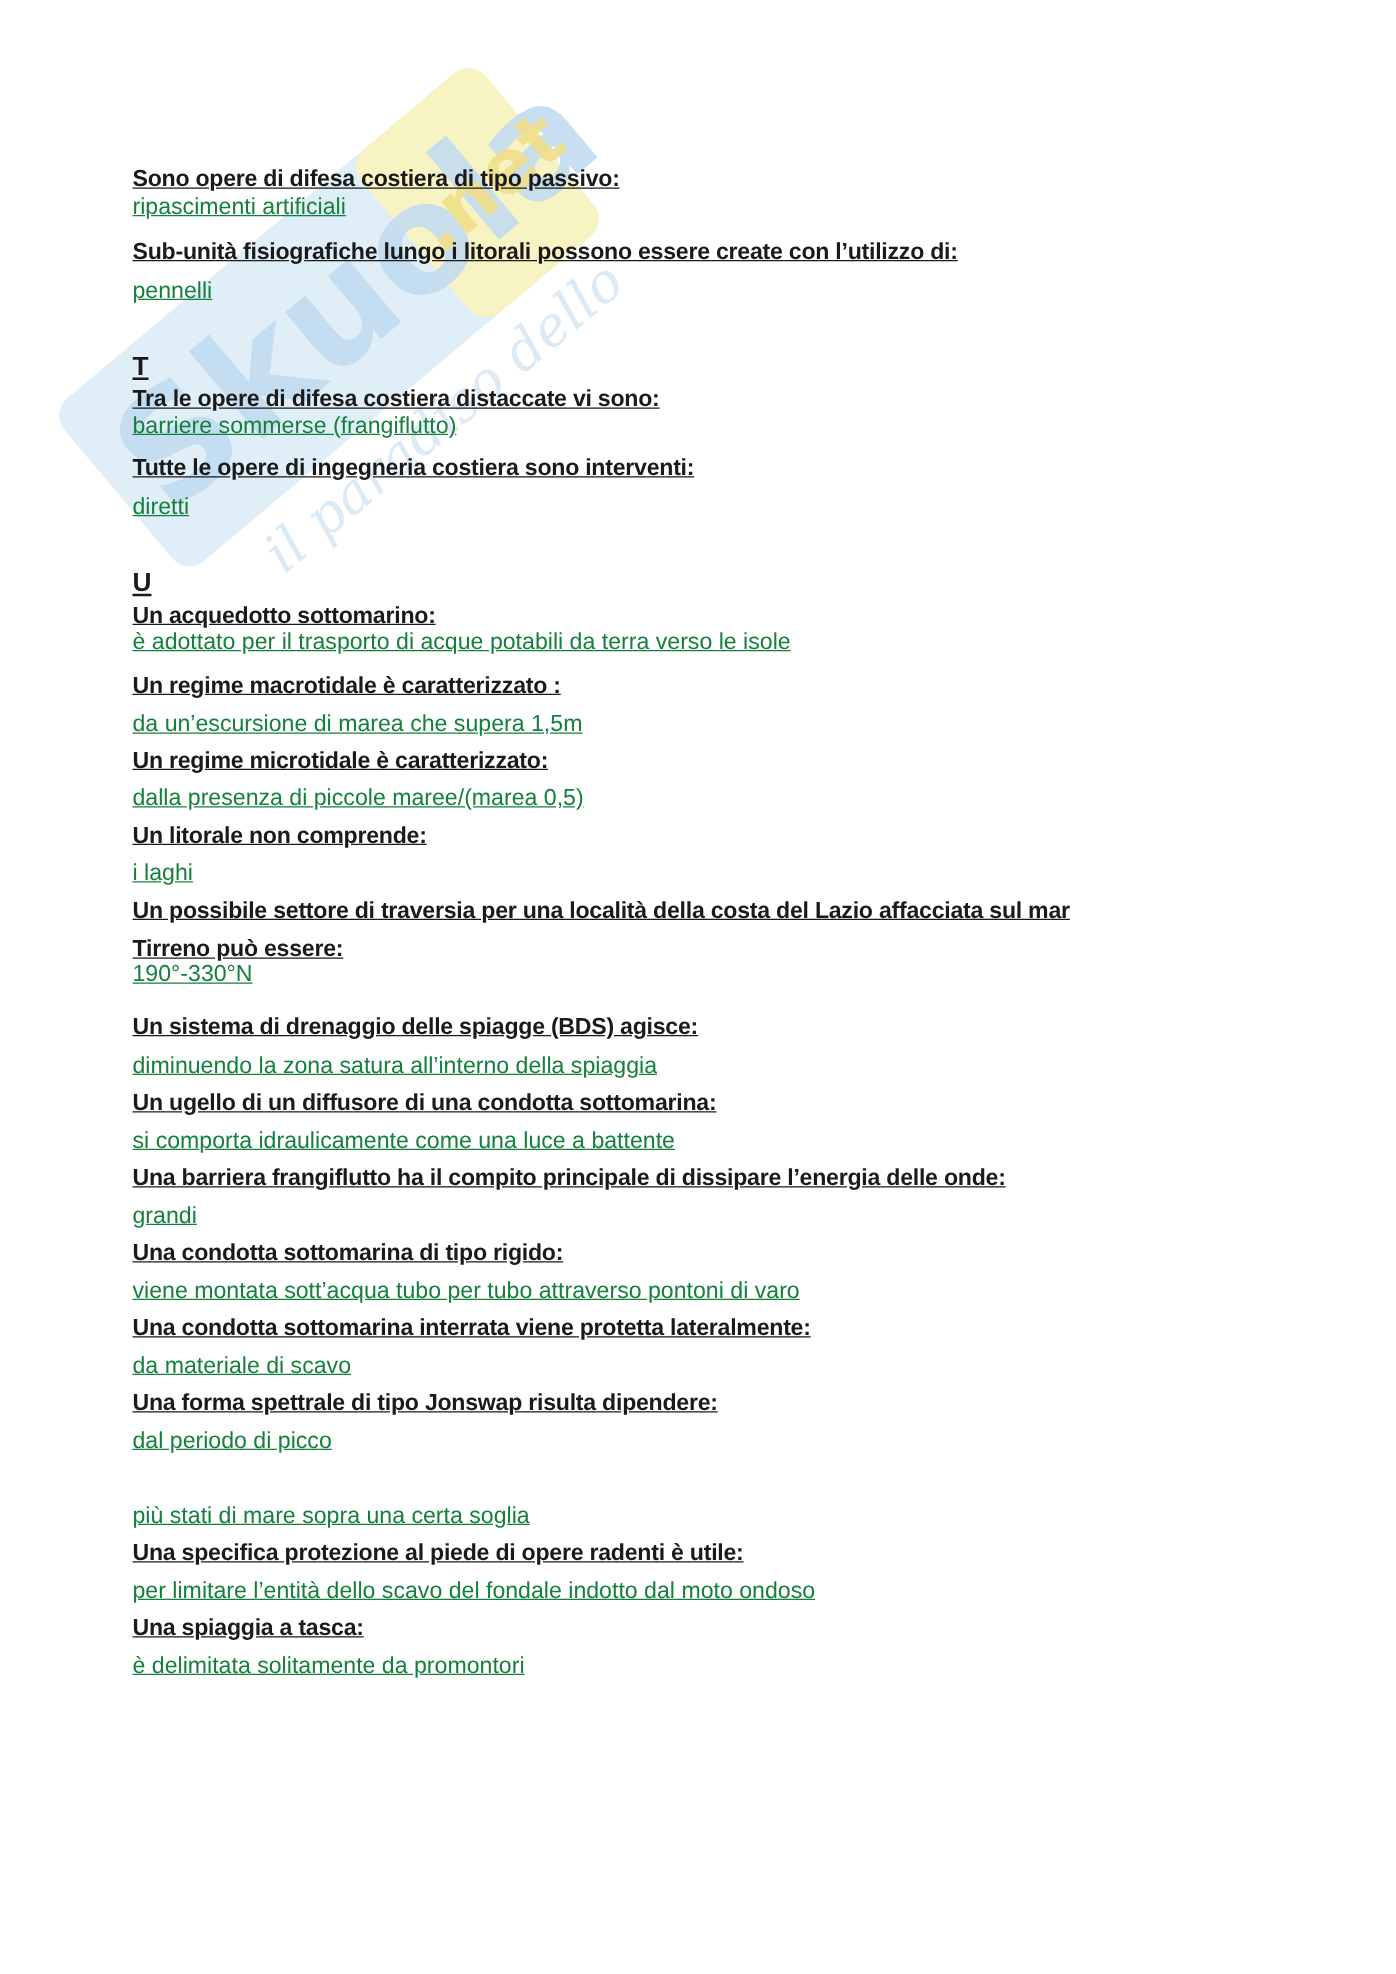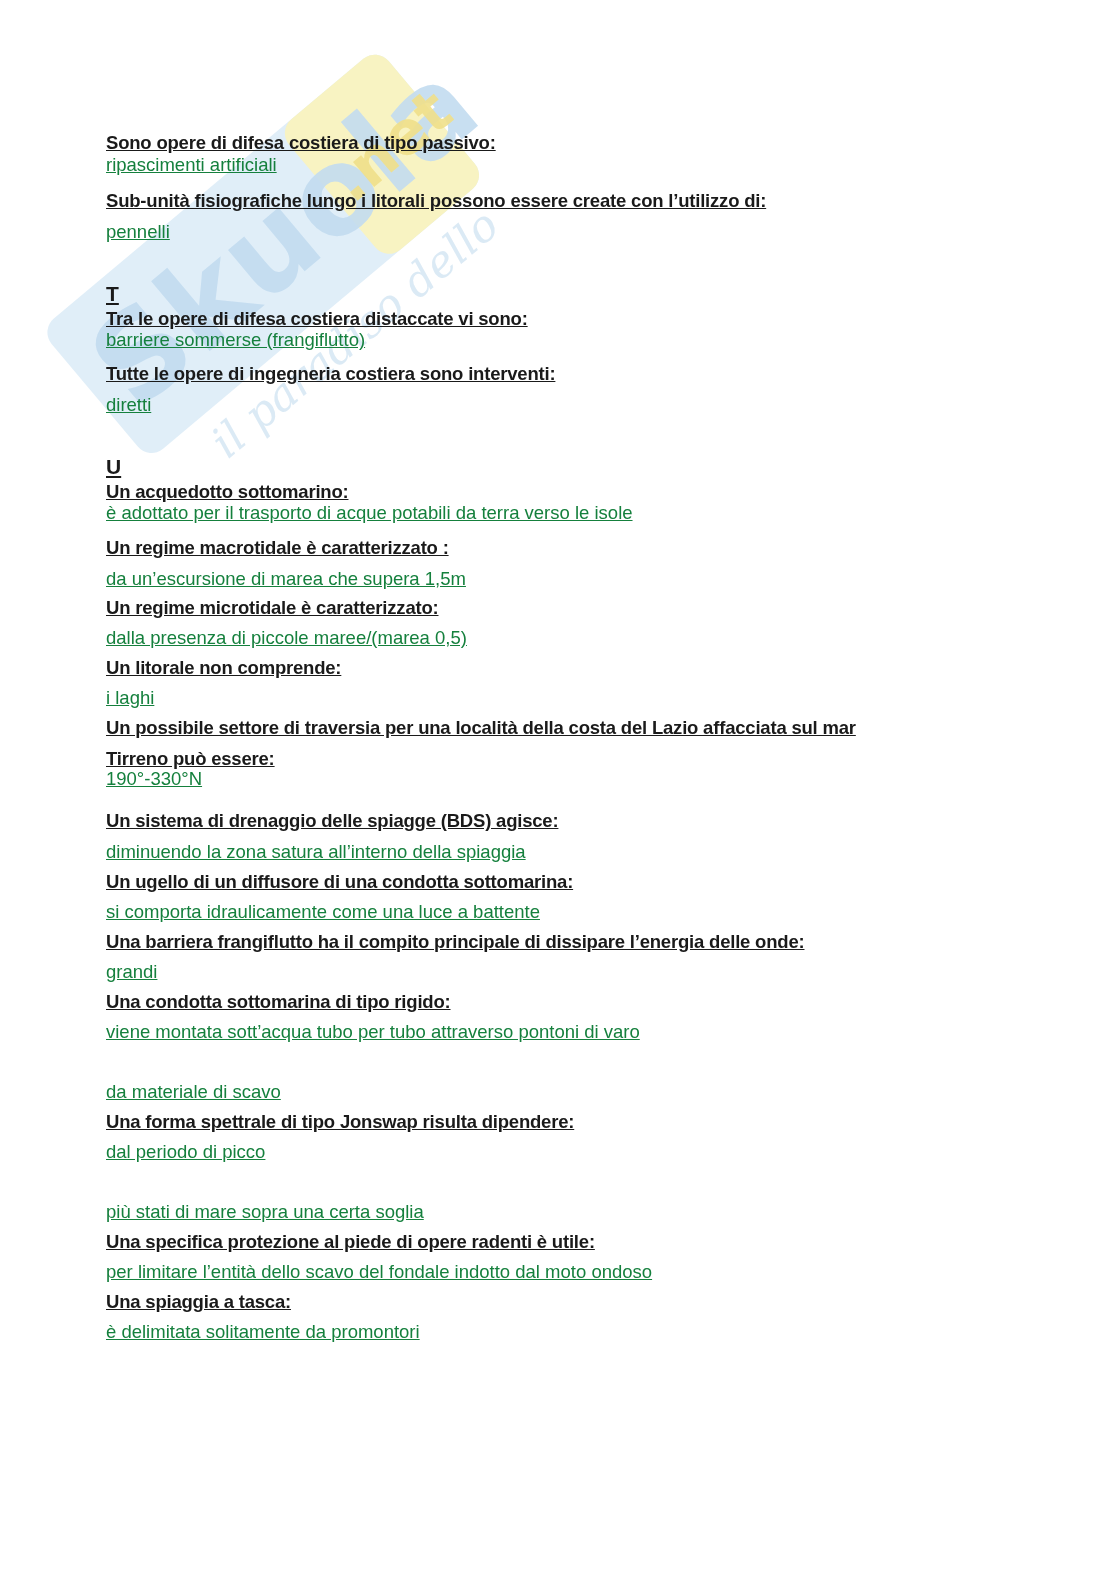--- a/index.html
+++ b/index.html
@@ -101,20 +101,21 @@
 
   <div class="line q" style="top:871px">Un ugello di un diffusore di una condotta sottomarina:</div>
   <div class="line a" style="top:901px">si comporta idraulicamente come una luce a battente</div>
 
   <div class="line q" style="top:931px">Una barriera frangiflutto ha il compito principale di dissipare l’energia delle onde:</div>
   <div class="line a" style="top:961px">grandi</div>
 
   <div class="line q" style="top:991px">Una condotta sottomarina di tipo rigido:</div>
   <div class="line a" style="top:1021px">viene montata sott’acqua tubo per tubo attraverso pontoni di varo</div>
 
+  <div class="line q" style="top:1051px">Una condotta sottomarina interrata viene protetta lateralmente:</div>
   <div class="line a" style="top:1081px">da materiale di scavo</div>
 
   <div class="line q" style="top:1111px">Una forma spettrale di tipo Jonswap risulta dipendere:</div>
   <div class="line a" style="top:1141px">dal periodo di picco</div>
 
   <div class="line a" style="top:1201px">più stati di mare sopra una certa soglia</div>
 
   <div class="line q" style="top:1231px">Una specifica protezione al piede di opere radenti è utile:</div>
   <div class="line a" style="top:1261px">per limitare l’entità dello scavo del fondale indotto dal moto ondoso</div>
 

